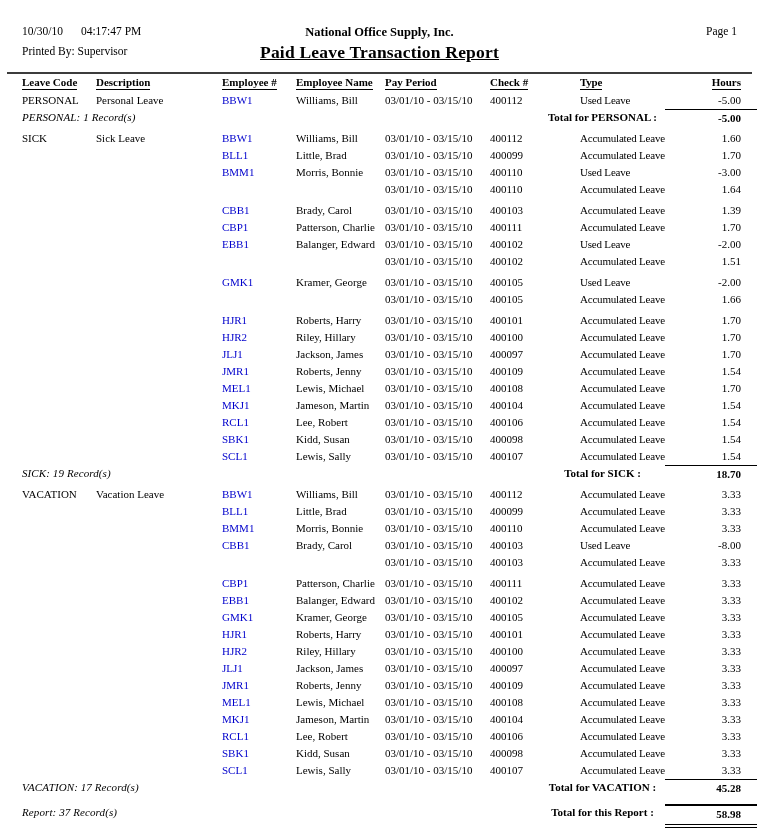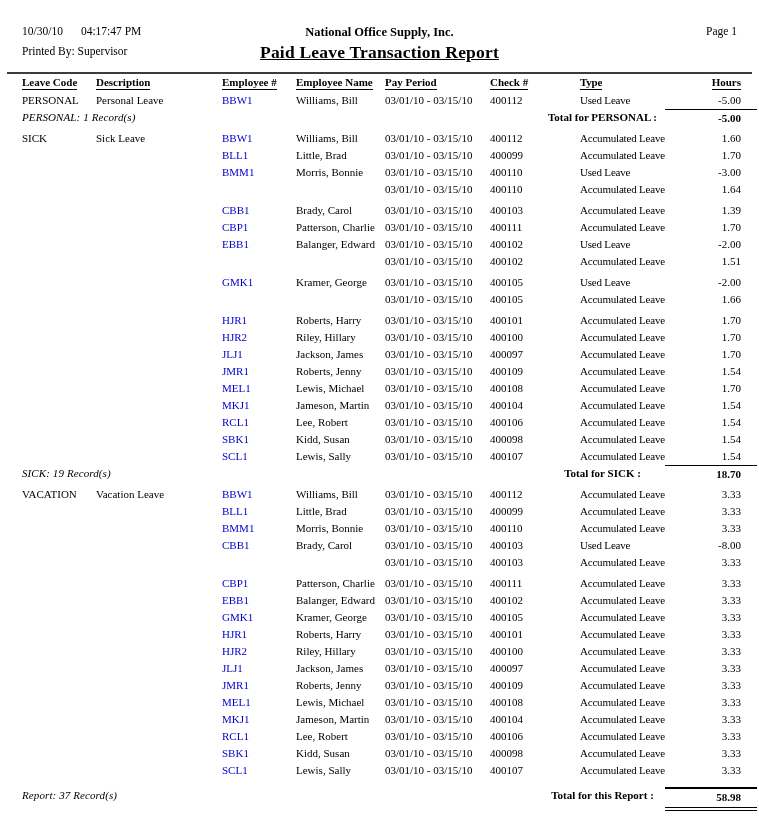--- a/index.html
+++ b/index.html
@@ -465,20 +465,27 @@
       <div class="grid drow">
         <span class="c-code"></span>
         <span class="c-desc"></span>
         <span class="emp-link">SCL1</span>
         <span class="c-name">Lewis, Sally</span>
         <span class="c-period">03/01/10 - 03/15/10</span>
         <span class="c-check">400107</span>
         <span class="c-type">Accumulated Leave</span>
         <span class="c-hours">3.33</span>
       </div>
+      <div class="grid srow">
+        <span class="summary-it">VACATION: 17 Record(s)</span>
+        <span class="tlabel">Total for VACATION :</span>
+        <span class="tcell">
+          <span class="total-box">45.28</span>
+        </span>
+      </div>
     </div>
 
   <div class="grid srow footer-row">
     <span class="summary-it">Report: 37 Record(s)</span>
     <span class="tlabel">Total for this Report :</span>
     <span class="tcell">
         <span class="total-box grand">58.98</span>
       </span>
   </div>
 

